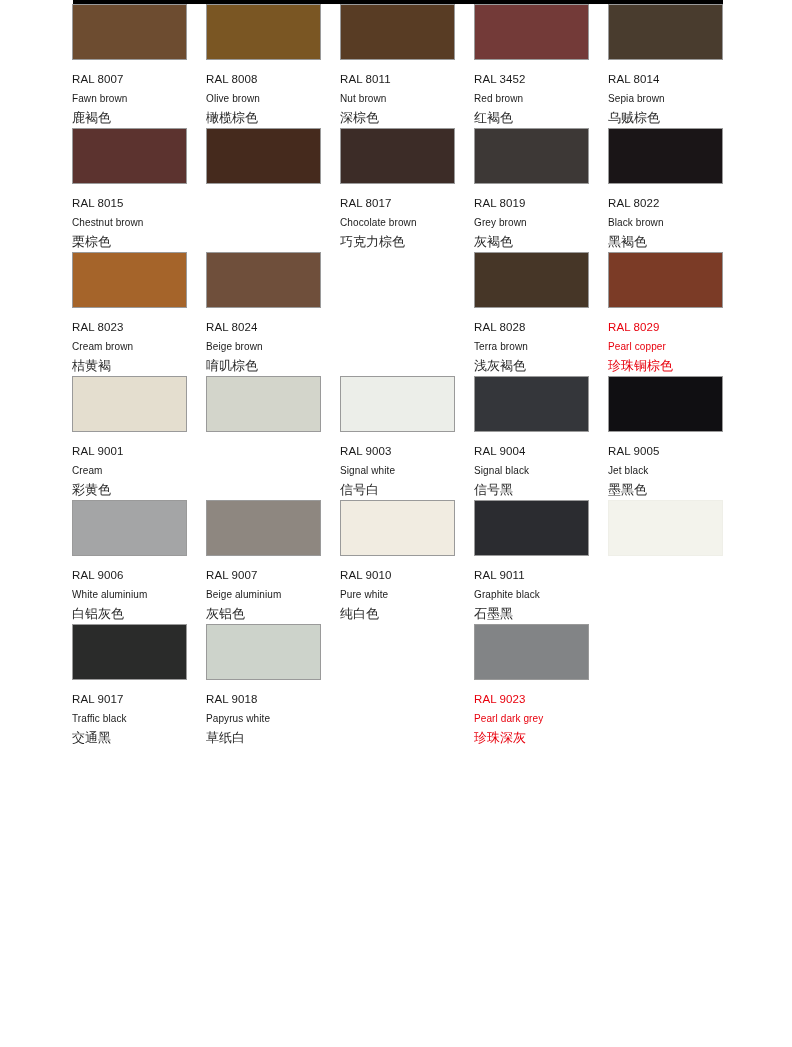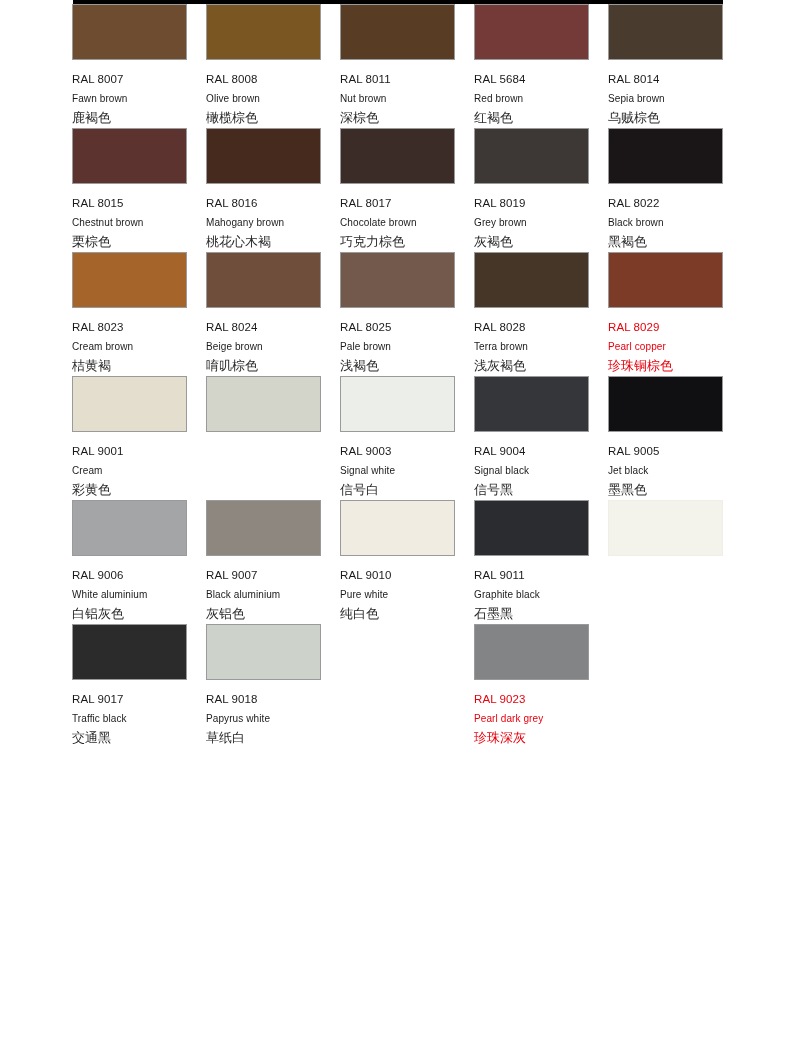--- a/index.html
+++ b/index.html
@@ -123,21 +123,21 @@
           <div class="chip" title="#583c24" style="background: rgb(88, 60, 36);"></div>
           <div class="labels">
             <span class="ral-code">RAL 8011</span>
             <span class="name-en">Nut brown</span>
             <span class="name-zh">深棕色</span>
           </div>
         </div>
         <div class="swatch-cell c3">
           <div class="chip" title="#733a38" style="background: rgb(115, 58, 56);"></div>
           <div class="labels">
-            <span class="ral-code">RAL 5684</span>
+            <span class="ral-code">RAL 3452</span>
             <span class="name-en">Red brown</span>
             <span class="name-zh">红褐色</span>
           </div>
         </div>
         <div class="swatch-cell c4">
           <div class="chip" title="#493c2e" style="background: rgb(73, 60, 46);"></div>
           <div class="labels">
             <span class="ral-code">RAL 8014</span>
             <span class="name-en">Sepia brown</span>
             <span class="name-zh">乌贼棕色</span>
@@ -148,25 +148,20 @@
         <div class="swatch-cell c0">
           <div class="chip" title="#5c332f" style="background: rgb(92, 51, 47);"></div>
           <div class="labels">
             <span class="ral-code">RAL 8015</span>
             <span class="name-en">Chestnut brown</span>
             <span class="name-zh">栗棕色</span>
           </div>
         </div>
         <div class="swatch-cell c1">
           <div class="chip" title="#452a1d" style="background: rgb(69, 42, 29);"></div>
-          <div class="labels">
-            <span class="ral-code">RAL 8016</span>
-            <span class="name-en">Mahogany brown</span>
-            <span class="name-zh">桃花心木褐</span>
-          </div>
         </div>
         <div class="swatch-cell c2">
           <div class="chip" title="#3c2c27" style="background: rgb(60, 44, 39);"></div>
           <div class="labels">
             <span class="ral-code">RAL 8017</span>
             <span class="name-en">Chocolate brown</span>
             <span class="name-zh">巧克力棕色</span>
           </div>
         </div>
         <div class="swatch-cell c3">
@@ -196,28 +191,20 @@
           </div>
         </div>
         <div class="swatch-cell c1">
           <div class="chip" title="#6f4f3b" style="background: rgb(111, 79, 59);"></div>
           <div class="labels">
             <span class="ral-code">RAL 8024</span>
             <span class="name-en">Beige brown</span>
             <span class="name-zh">唷叽棕色</span>
           </div>
         </div>
-        <div class="swatch-cell c2">
-          <div class="chip" title="#73594b" style="background: rgb(115, 89, 75);"></div>
-          <div class="labels">
-            <span class="ral-code">RAL 8025</span>
-            <span class="name-en">Pale brown</span>
-            <span class="name-zh">浅褐色</span>
-          </div>
-        </div>
         <div class="swatch-cell c3">
           <div class="chip" title="#463627" style="background: rgb(70, 54, 39);"></div>
           <div class="labels">
             <span class="ral-code">RAL 8028</span>
             <span class="name-en">Terra brown</span>
             <span class="name-zh">浅灰褐色</span>
           </div>
         </div>
         <div class="swatch-cell c4 hl">
           <div class="chip" title="#7b3b26" style="background: rgb(123, 59, 38);"></div>
@@ -271,21 +258,21 @@
           <div class="labels">
             <span class="ral-code">RAL 9006</span>
             <span class="name-en">White aluminium</span>
             <span class="name-zh">白铝灰色</span>
           </div>
         </div>
         <div class="swatch-cell c1">
           <div class="chip" title="#8e8780" style="background: rgb(142, 135, 128);"></div>
           <div class="labels">
             <span class="ral-code">RAL 9007</span>
-            <span class="name-en">Black aluminium</span>
+            <span class="name-en">Beige aluminium</span>
             <span class="name-zh">灰铝色</span>
           </div>
         </div>
         <div class="swatch-cell c2">
           <div class="chip" title="#f1ece1" style="background: rgb(241, 236, 225);"></div>
           <div class="labels">
             <span class="ral-code">RAL 9010</span>
             <span class="name-en">Pure white</span>
             <span class="name-zh">纯白色</span>
           </div>

